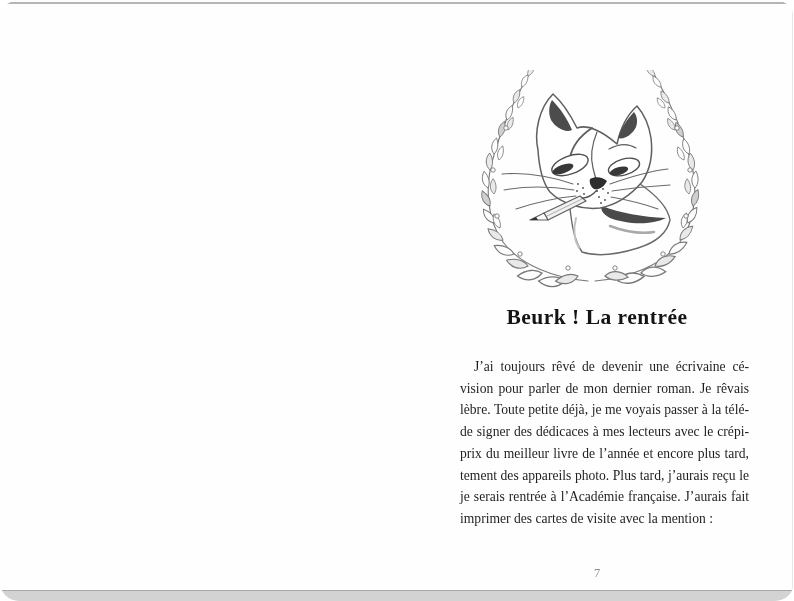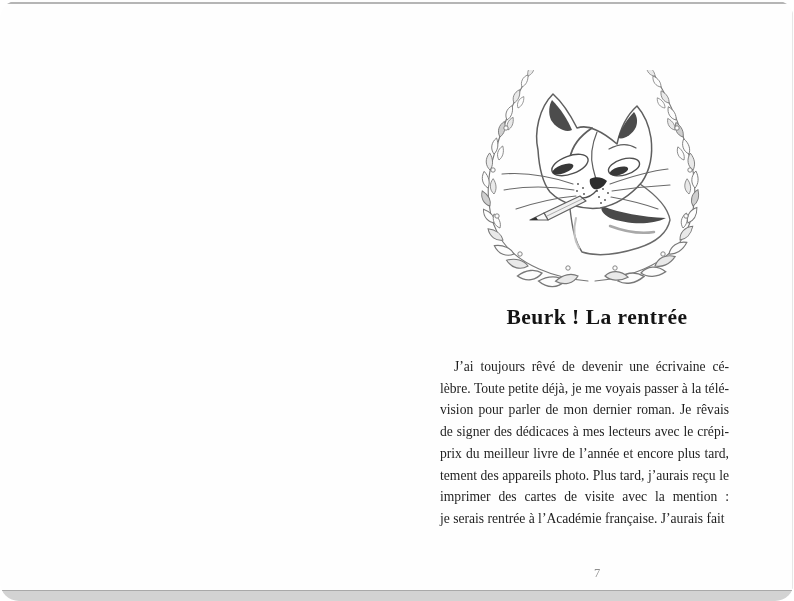--- a/index.html
+++ b/index.html
@@ -15,21 +15,21 @@
   .page{position:absolute;top:4px;height:586px;background:#fefefe;}
   .page-left{left:0;width:397px;}
   .page-right{left:397px;width:397px;}
   .illustration{position:absolute;left:470px;top:70px;width:234px;height:222px;}
   .chapter-title{
     position:absolute;left:452px;top:302px;width:290px;
     text-align:center;font-size:21.5px;font-weight:700;letter-spacing:.5px;
     color:#141414;line-height:30px;
   }
   .paragraph{
-    position:absolute;left:440px;top:356px;width:289px;
+    position:absolute;left:460px;top:356px;width:289px;
     font-size:13.6px;line-height:21.7px;color:#1e1e1e;
   }
   .pline{text-align:justify;text-align-last:justify;}
   .pline:first-child{text-indent:14px;}
   .pline:last-child{text-align-last:left;}
   .page-number{
     position:absolute;left:452px;top:566px;width:290px;
     text-align:center;font-size:12.5px;color:#8f8f8f;
   }
 </style>
@@ -164,26 +164,26 @@
         <path d="M142,121 C162,118 182,116 200,115"></path>
         <path d="M141,127 C158,130 174,134 188,139"></path>
       </g>
     </g>
   </svg>
 
   <div class="chapter-title">Beurk ! La rentrée</div>
 
   <div class="paragraph">
     <div class="pline">J’ai toujours rêvé de devenir une écrivaine cé-</div>
+    <div class="pline">vision pour parler de mon dernier roman. Je rêvais</div>
     <div class="pline">lèbre. Toute petite déjà, je me voyais passer à la télé-</div>
-    <div class="pline">vision pour parler de mon dernier roman. Je rêvais</div>
     <div class="pline">de signer des dédicaces à mes lecteurs avec le crépi-</div>
     <div class="pline">prix du meilleur livre de l’année et encore plus tard,</div>
     <div class="pline">tement des appareils photo. Plus tard, j’aurais reçu le</div>
+    <div class="pline">je serais rentrée à l’Académie française. J’aurais fait</div>
     <div class="pline">imprimer des cartes de visite avec la mention :</div>
-    <div class="pline">je serais rentrée à l’Académie française. J’aurais fait</div>
   </div>
 
   <div class="page-number">7</div>
 
   <div class="right-border"></div>
   <div class="bottom-bar"></div>
 </div>
 
 </body></html>

